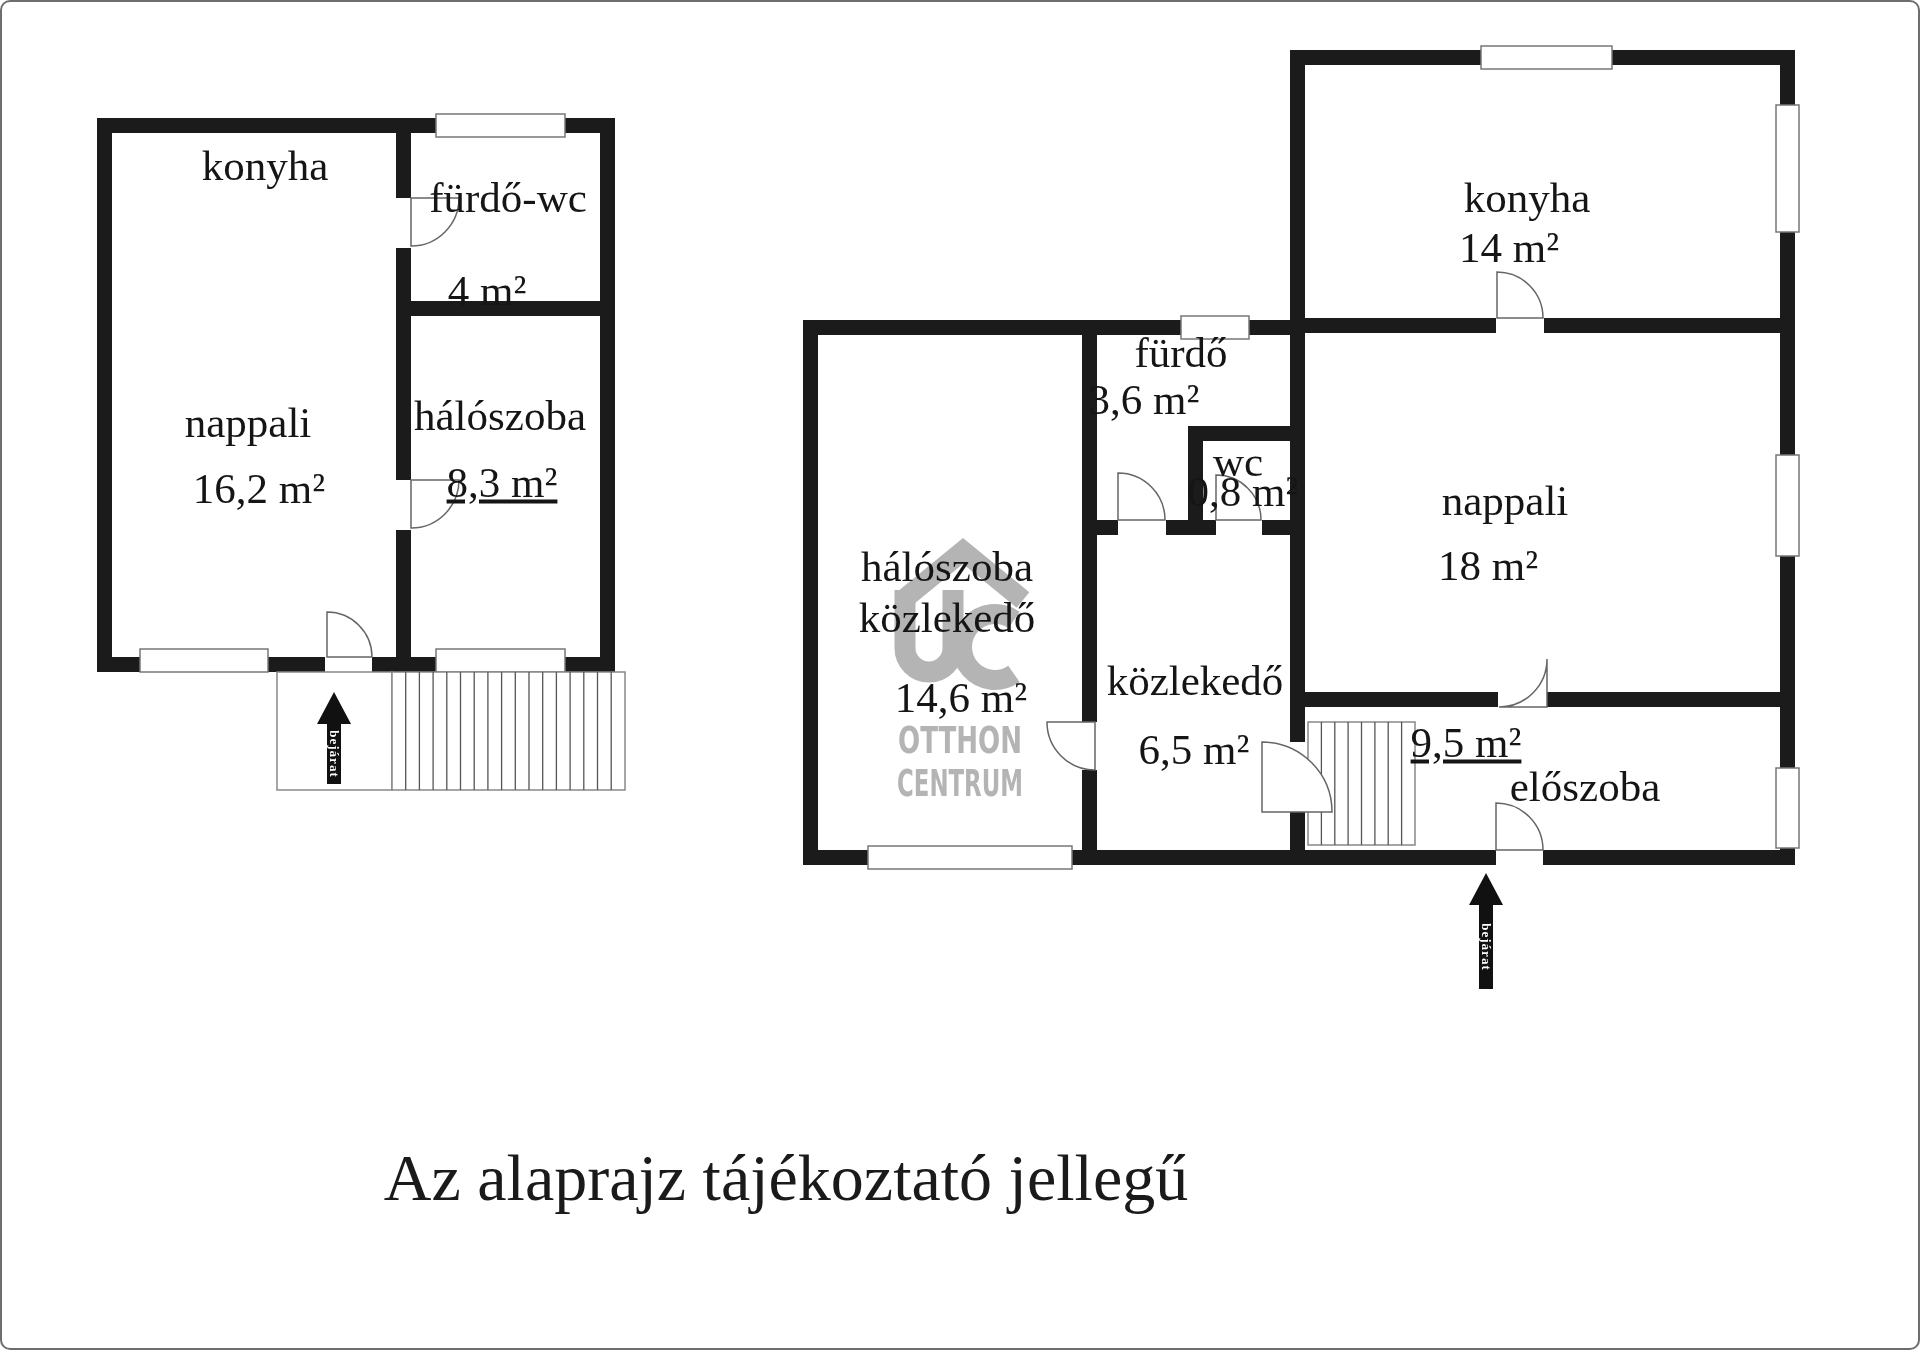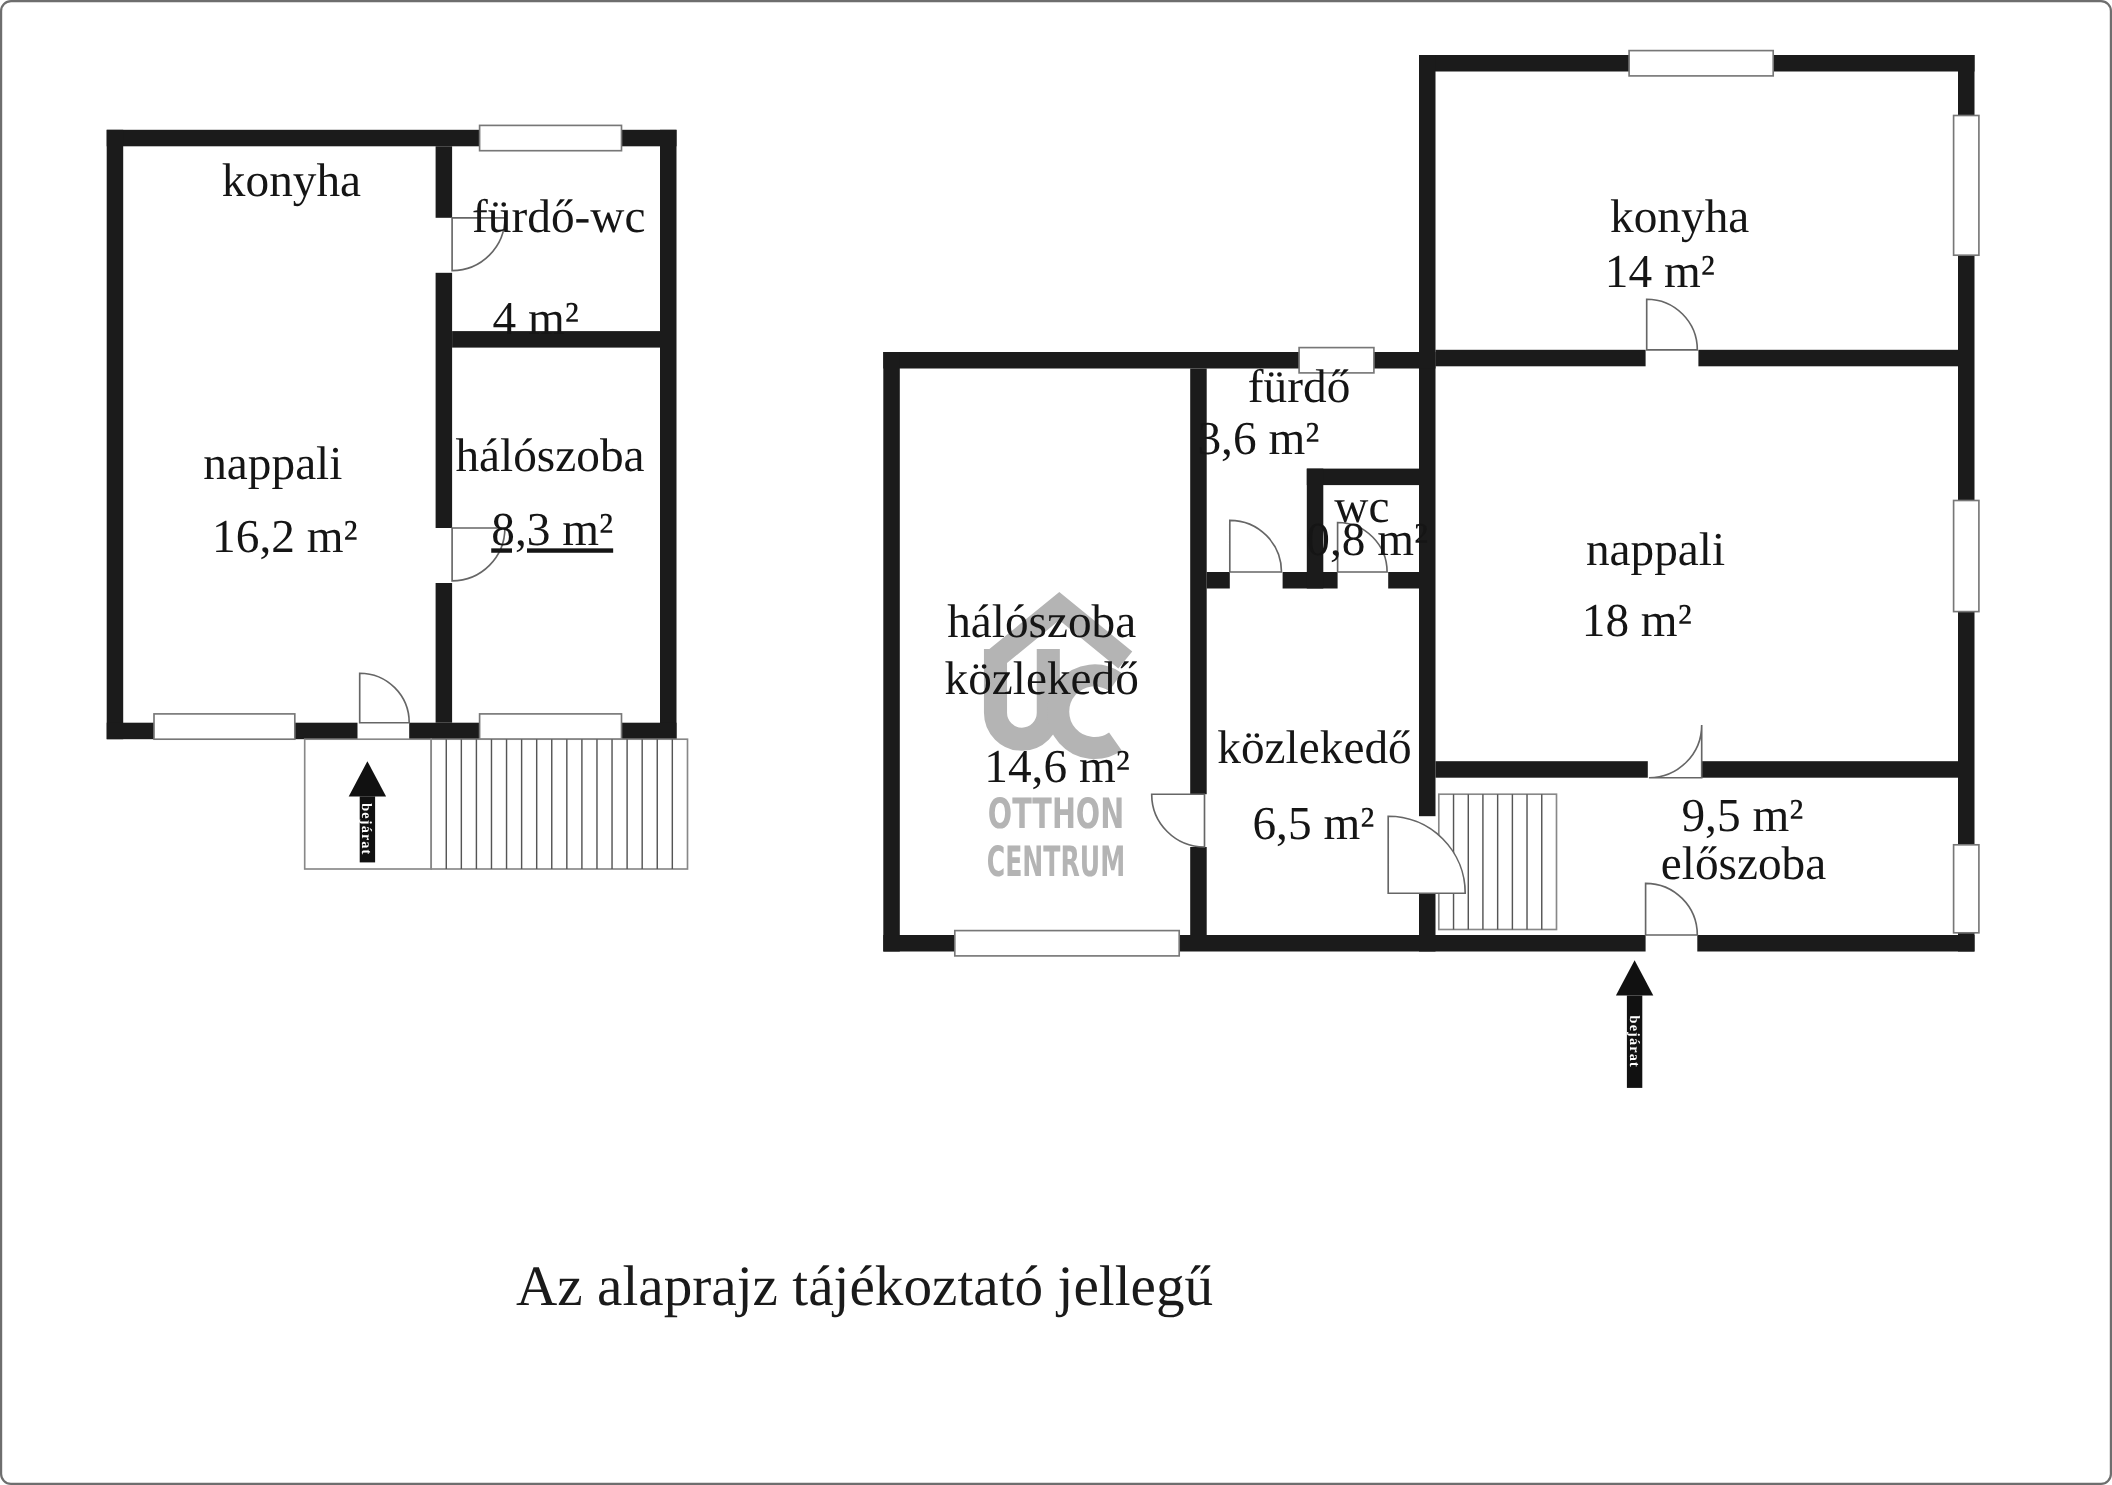--- a/index.html
+++ b/index.html
@@ -24,21 +24,21 @@
     font-size:43px;
     color:#151515;
     white-space:nowrap;
     line-height:1;
   }
   .caption{
     position:absolute;
     left:786px;top:1140px;
     transform:translateX(-50%);
     font-family:"Liberation Serif", serif;
-    font-size:52px;
+    font-size:66px;
     color:#1a1a1a;
     white-space:nowrap;
   }
 </style>
 </head>
 <body>
 
 <div id="canvas">
 
   <svg width="1920" height="1350" viewBox="0 0 1920 1350">
@@ -160,19 +160,19 @@
   <div class="lbl" style="left:1144px;top:399px;">3,6 m²</div>
   <div class="lbl" style="left:1238px;top:461px;">wc</div>
   <div class="lbl" style="left:1243px;top:491px;">0,8 m²</div>
   <div class="lbl" style="left:1505px;top:500px;">nappali</div>
   <div class="lbl" style="left:1488px;top:565px;">18 m²</div>
   <div class="lbl" style="left:947px;top:566px;">hálószoba</div>
   <div class="lbl" style="left:947px;top:617px;">közlekedő</div>
   <div class="lbl" style="left:961px;top:697px;text-align:right;">14,6 m²</div>
   <div class="lbl" style="left:1195px;top:680px;">közlekedő</div>
   <div class="lbl" style="left:1194px;top:749px;">6,5 m²</div>
-  <div class="lbl" style="left:1584px;top:742px;">9,5 m²</div>
+  <div class="lbl" style="left:1466px;top:742px;text-decoration:underline;">9,5 m²</div>
   <div class="lbl" style="left:1552px;top:786px;margin-left:33px;">előszoba</div>
 
   <div class="caption">Az alaprajz tájékoztató jellegű</div>
 
   <div id="frame"></div>
 </div>
 
 </body></html>

